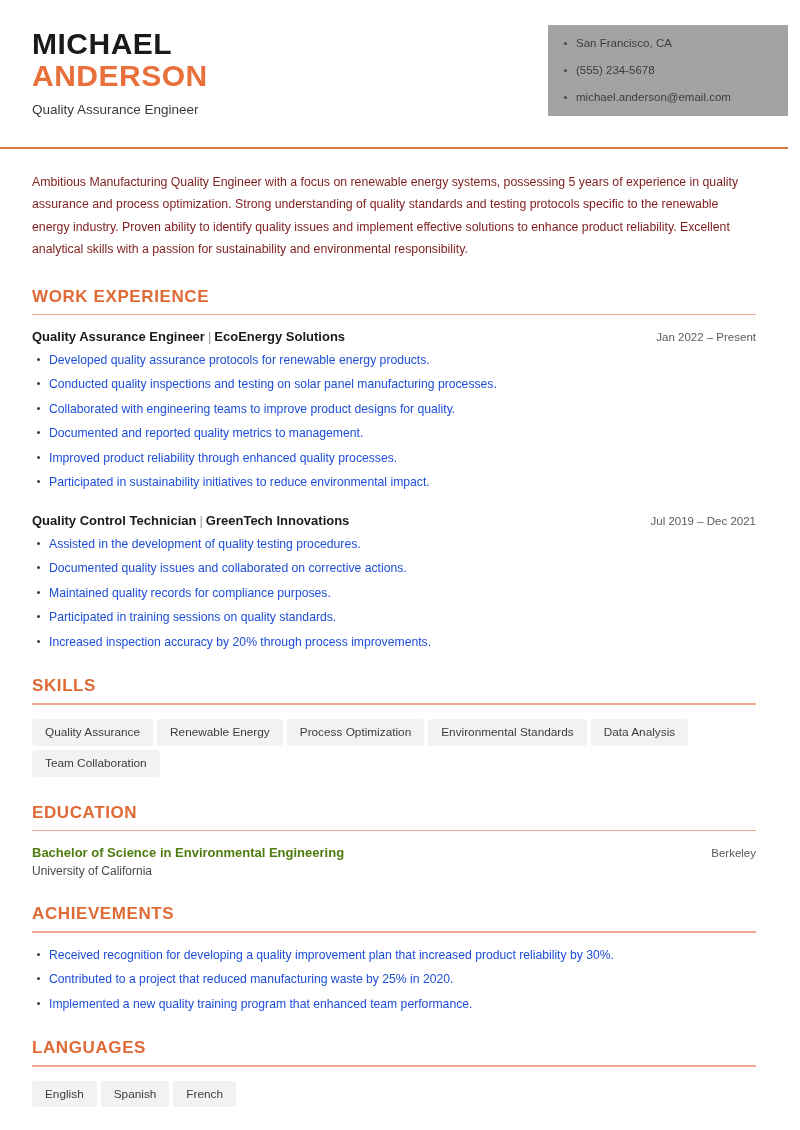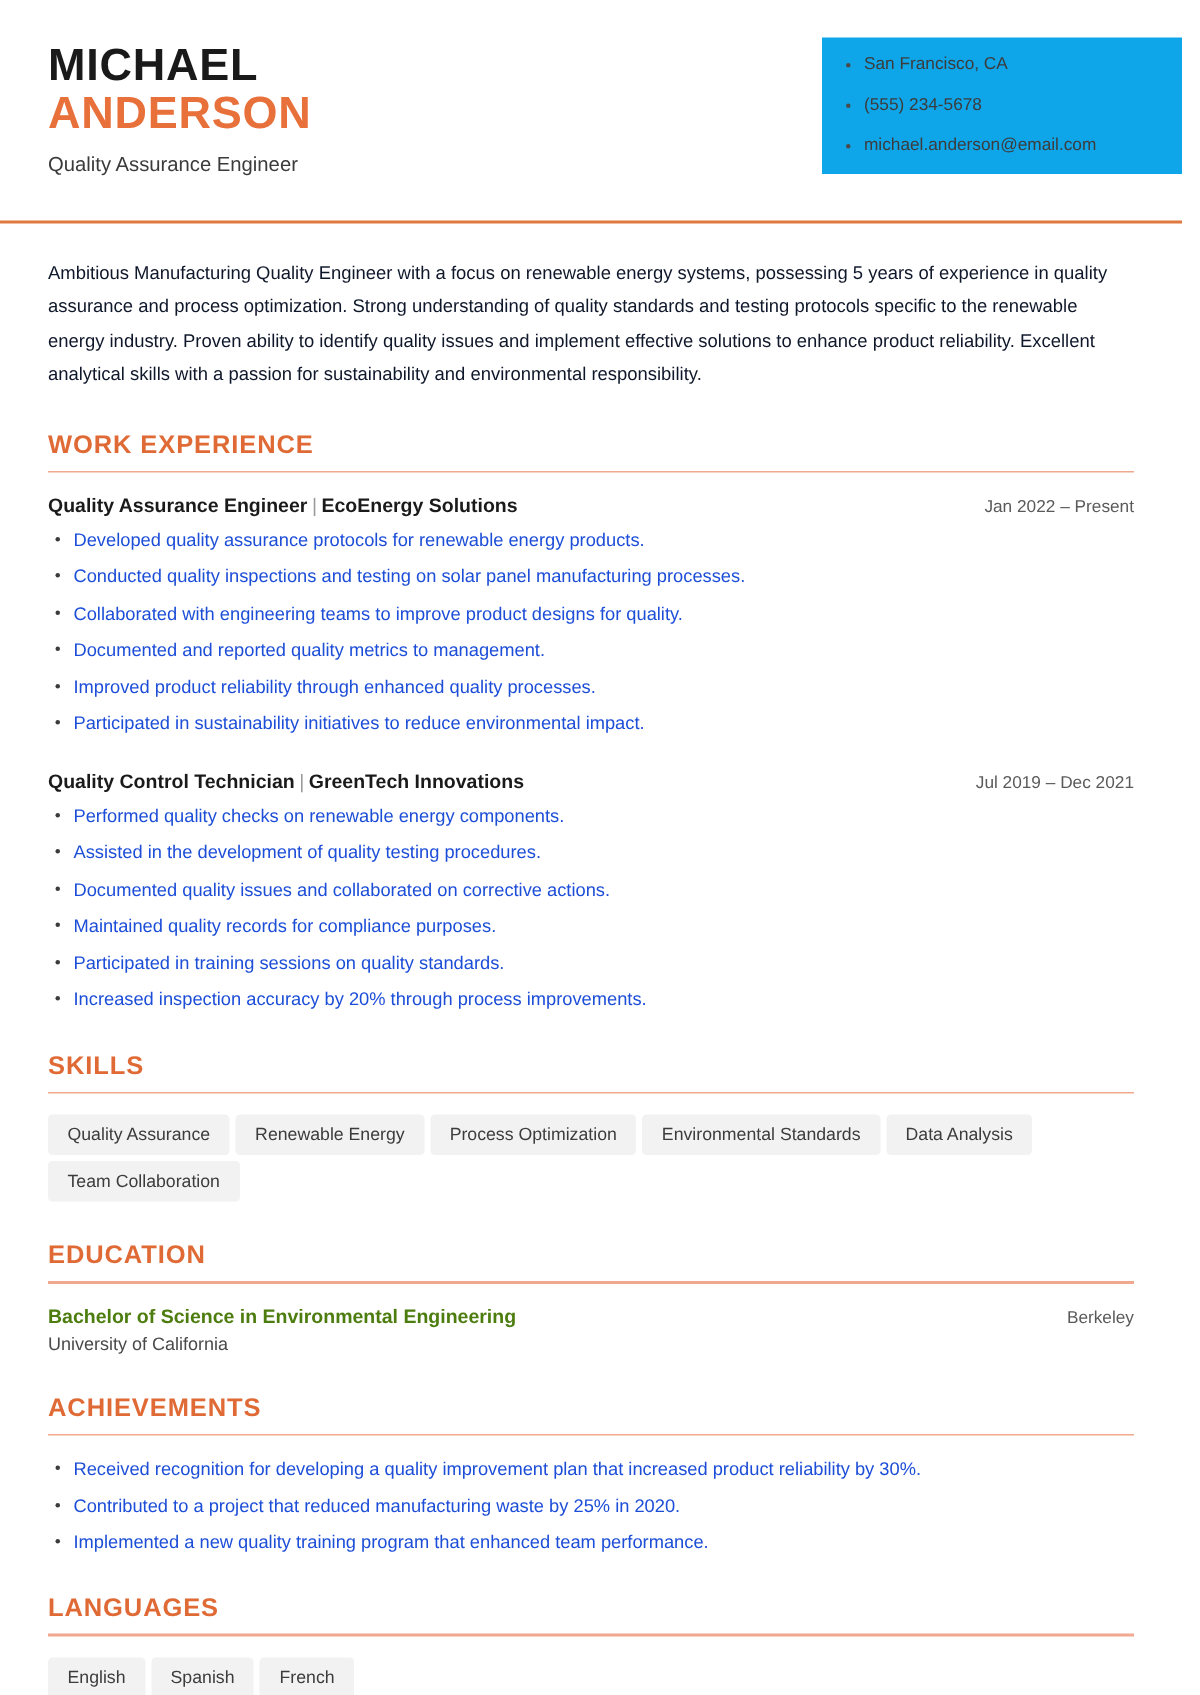--- a/index.html
+++ b/index.html
@@ -47,21 +47,21 @@
   .name-last  { color: #E8703A; }
   .job-title {
     margin-top: 9px;
     font-size: 13.5px;
     color: #3b3b3b;
     font-weight: normal;
   }
 
   .contact-box {
     width: 240px;
-    background: #0ea5e9;
+    background: #a3a3a3;
     padding: 12px 16px 12px 14px;
     box-sizing: border-box;
     margin-right: -32px;
   }
   .contact-list {
     list-style: none;
     margin: 0;
     padding: 0;
   }
   .contact-list li {
@@ -91,21 +91,21 @@
   }
 
   
   .content {
     padding: 0 32px;
   }
 
   .summary {
     font-size: 12.3px;
     line-height: 1.82;
-    color: #0f172a;
+    color: #7f1d1d;
     margin: 22px 0 0 0;
     text-align: left;
   }
 
   .section { margin-top: 26px; }
   .section-title {
     font-size: 17px;
     font-weight: bold;
     color: #E06A35;
     letter-spacing: 0.6px;
@@ -267,21 +267,20 @@
       </div>
 
       <div class="entry" style="margin-top:22px;">
         <div class="entry-head">
           <div class="entry-title">
             <span>Quality Control Technician</span><span class="entry-sep">|</span><span>GreenTech Innovations</span>
           </div>
           <div class="entry-date">Jul 2019 – Dec 2021</div>
         </div>
         <ul class="bullets">
-          <li><span class="dot"></span><span>Performed quality checks on renewable energy components.</span></li>
           <li><span class="dot"></span><span>Assisted in the development of quality testing procedures.</span></li>
           <li><span class="dot"></span><span>Documented quality issues and collaborated on corrective actions.</span></li>
           <li><span class="dot"></span><span>Maintained quality records for compliance purposes.</span></li>
           <li><span class="dot"></span><span>Participated in training sessions on quality standards.</span></li>
           <li><span class="dot"></span><span>Increased inspection accuracy by 20% through process improvements.</span></li>
         </ul>
       </div>
     </div>
 
     <div class="section">

